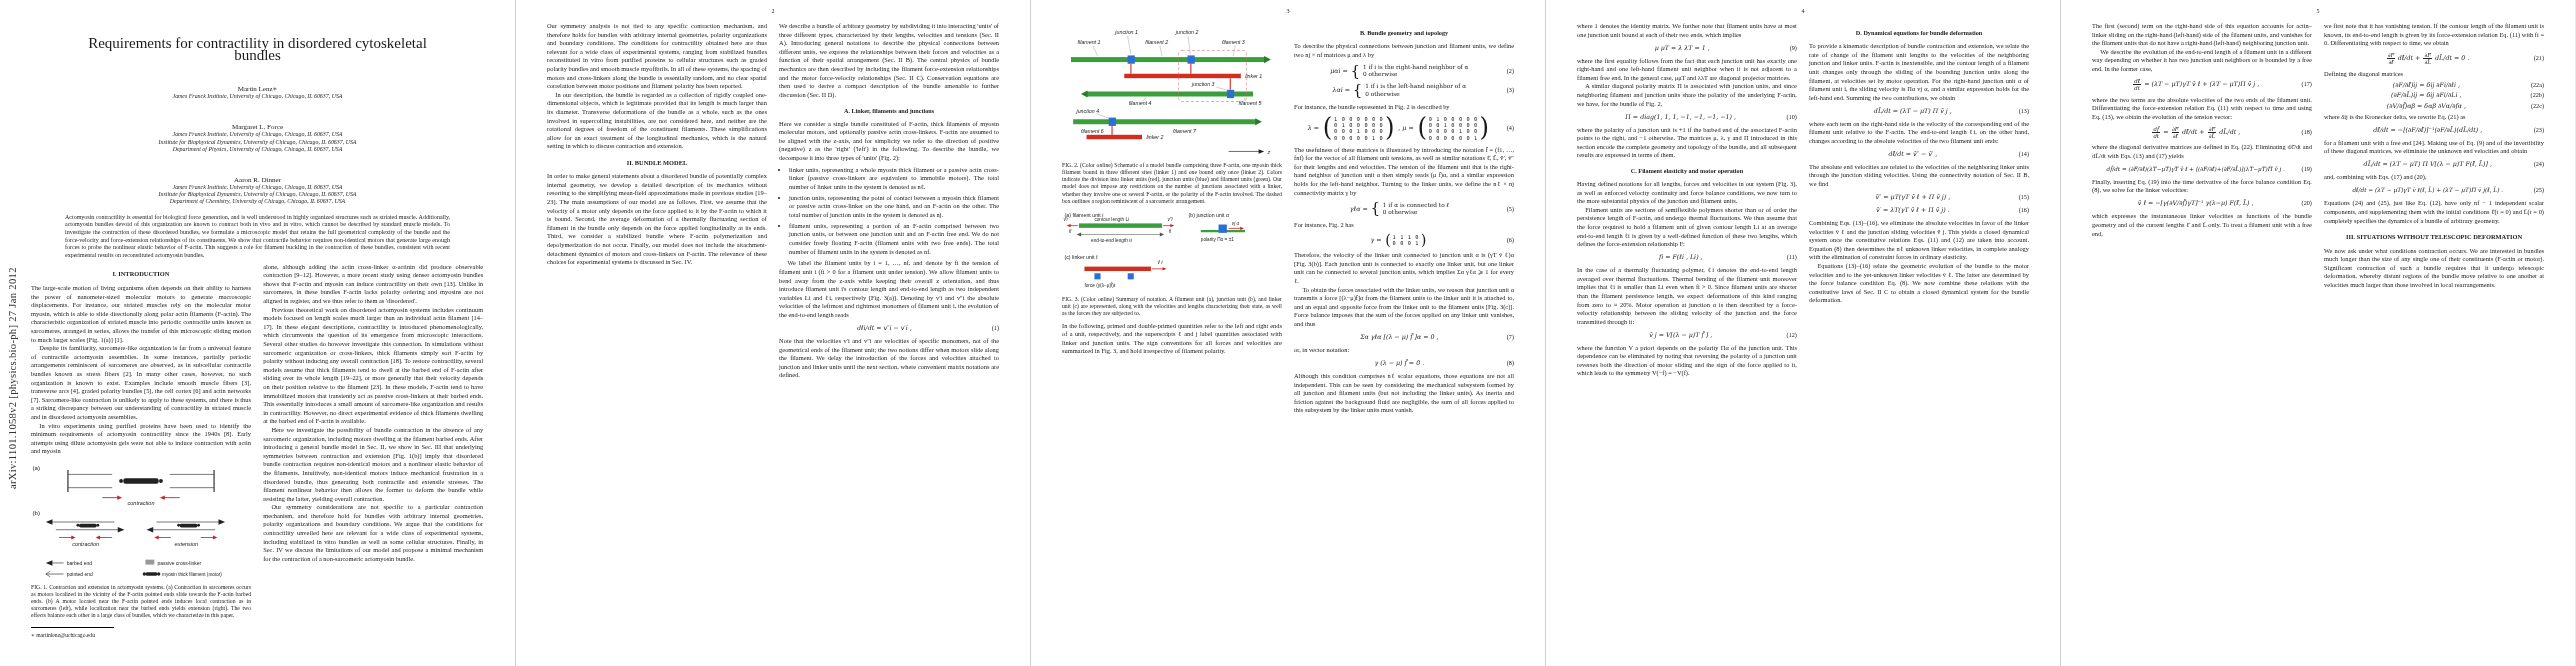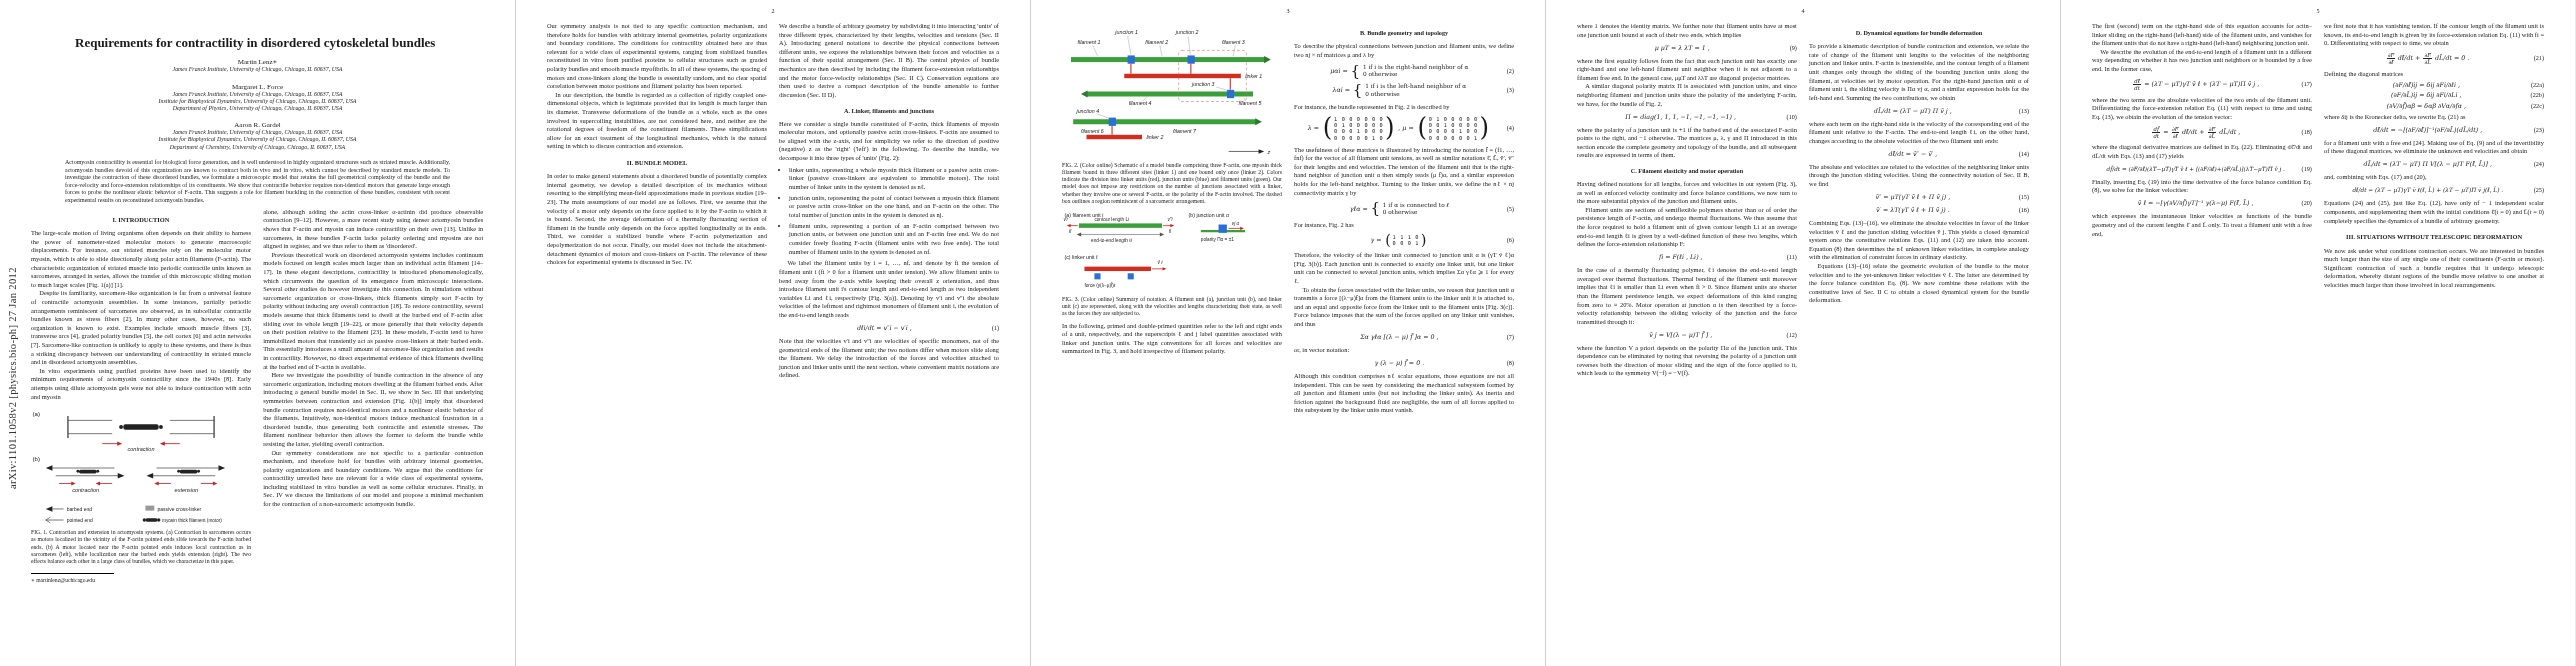--- a/index.html
+++ b/index.html
@@ -7,22 +7,22 @@
   .page{position:relative;flex:0 0 515px;width:515px;height:667px;background:#ffffff;box-sizing:border-box;
         padding:22px 31px 13.3px 31px;font-family:"Liberation Serif","DejaVu Serif",serif;color:#1a1a1a;overflow:hidden;}
   .page + .page{border-left:0.6px solid #cfcfcf;}
   .pagenum{position:absolute;top:7.8px;left:0;right:0;text-align:center;font-size:6.1px;color:#222;}
   .cols{display:flex;gap:12.2px;}
   .col{width:220px;min-width:0;font-size:6.4px;line-height:8.6px;text-align:justify;}
   .para{margin:0;text-indent:8.3px;}
   .para.noindent{text-indent:0;}
   .sec-h{font-weight:bold;text-align:center;margin:7.8px 5.6px 5px;font-size:6.4px;}
   .sub-h{font-weight:bold;text-align:center;margin:7.2px 5.6px 4.4px;font-size:6.2px;}
-  .title{margin:14.5px 44px 2.2px;font-size:13px;font-weight:bold;line-height:12.8px;}
-  .author-name{margin-top:9px;text-align:center;font-size:7px;}
+  .title{margin:14.5px 44px 2.2px;text-align:center;font-size:15px;font-weight:normal;line-height:12.8px;}
+  .author-name{margin-top:23px;text-align:center;font-size:7px;}
   .aff{font-style:italic;text-align:center;font-size:5.9px;line-height:7.2px;color:#222;}
   .abstract{margin:8.3px 34px 3.3px;font-size:6px;line-height:7.6px;text-align:justify;}
   .eq{display:flex;align-items:center;margin:4.4px 0;font-size:6.3px;}
   .eq .ebody{flex:1;text-align:center;font-style:italic;font-family:"DejaVu Serif","DejaVu Sans",serif;}
   .eq .enum{font-style:normal;padding-left:2.2px;font-size:6.2px;}
   .cases{display:inline-flex;align-items:center;gap:2.8px;text-align:left;}
   .brace{font-size:15px;font-weight:400;font-style:normal;line-height:1;}
   .crows{display:flex;flex-direction:column;font-size:5.8px;font-style:normal;line-height:7.2px;}
   .matrix{display:inline-flex;align-items:center;margin:0 1.7px;vertical-align:middle;}
   .mparen{font-size:24.5px;font-weight:300;font-style:normal;line-height:0.9;transform:scaleY(1.05);}
@@ -50,21 +50,21 @@
     <div class="title">Requirements for contractility in disordered cytoskeletal bundles</div>
 
     <div class="author-name">Martin Lenz∗</div>
     <div class="aff">James Franck Institute, University of Chicago, Chicago, IL 60637, USA</div>
 
     <div class="author-name">Margaret L. Force</div>
     <div class="aff">James Franck Institute, University of Chicago, Chicago, IL 60637, USA</div>
     <div class="aff">Institute for Biophysical Dynamics, University of Chicago, Chicago, IL 60637, USA</div>
     <div class="aff">Department of Physics, University of Chicago, Chicago, IL 60637, USA</div>
 
-    <div class="author-name">Aaron R. Gardel</div>
+    <div class="author-name">Aaron R. Dinner</div>
     <div class="aff">James Franck Institute, University of Chicago, Chicago, IL 60637, USA</div>
     <div class="aff">Institute for Biophysical Dynamics, University of Chicago, Chicago, IL 60637, USA</div>
     <div class="aff">Department of Chemistry, University of Chicago, Chicago, IL 60637, USA</div>
 
     <div class="abstract">Actomyosin contractility is essential for biological force generation, and is well understood in highly organized structures such as striated muscle. Additionally, actomyosin bundles devoid of this organization are known to contract both in vivo and in vitro, which cannot be described by standard muscle models. To investigate the contraction of these disordered bundles, we formulate a microscopic model that retains the full geometrical complexity of the bundle and the force-velocity and force-extension relationships of its constituents. We show that contractile behavior requires non-identical motors that generate large enough forces to probe the nonlinear elastic behavior of F-actin. This suggests a role for filament buckling in the contraction of these bundles, consistent with recent experimental results on reconstituted actomyosin bundles.</div>
 
     <div class="cols">
       <div class="col">
         <div class="sec-h">I. INTRODUCTION</div>
         <p class="para noindent">The large-scale motion of living organisms often depends on their ability to harness the power of nanometer-sized molecular motors to generate macroscopic displacements. For instance, our striated muscles rely on the molecular motor myosin, which is able to slide directionally along polar actin filaments (F-actin). The characteristic organization of striated muscle into periodic contractile units known as sarcomeres, arranged in series, allows the transfer of this microscopic sliding motion to much larger scales [Fig. 1(a)] [1].</p>

